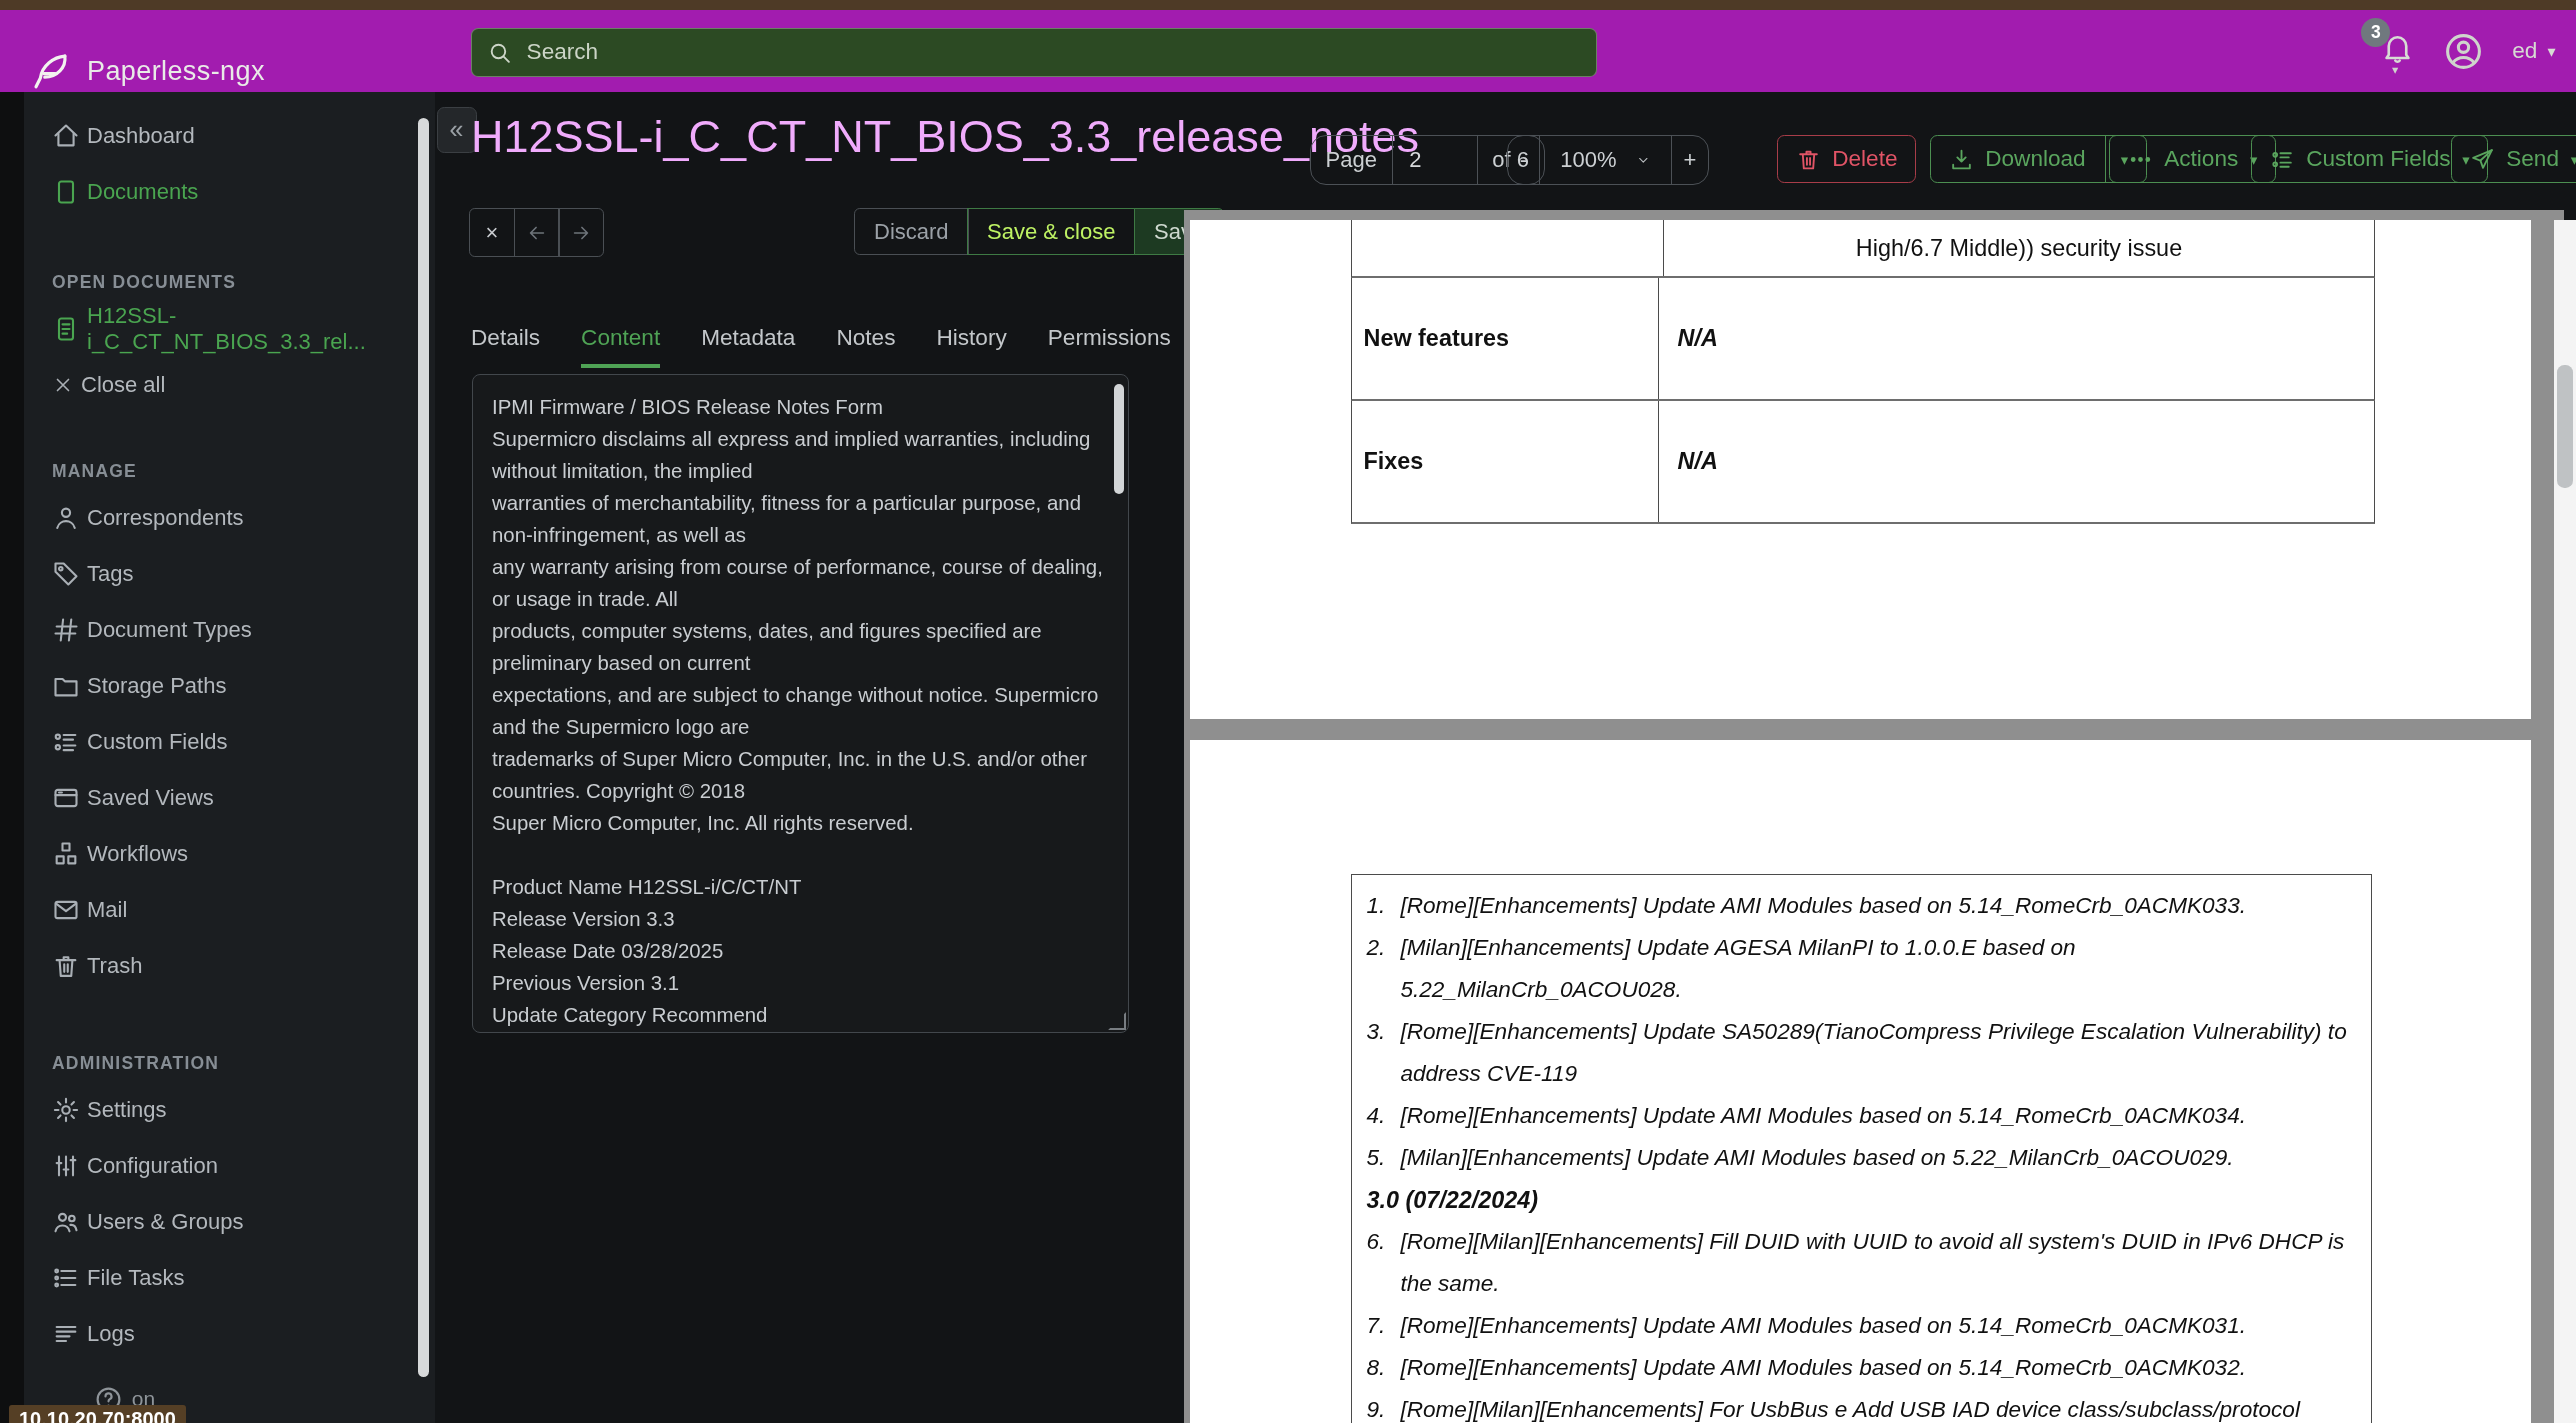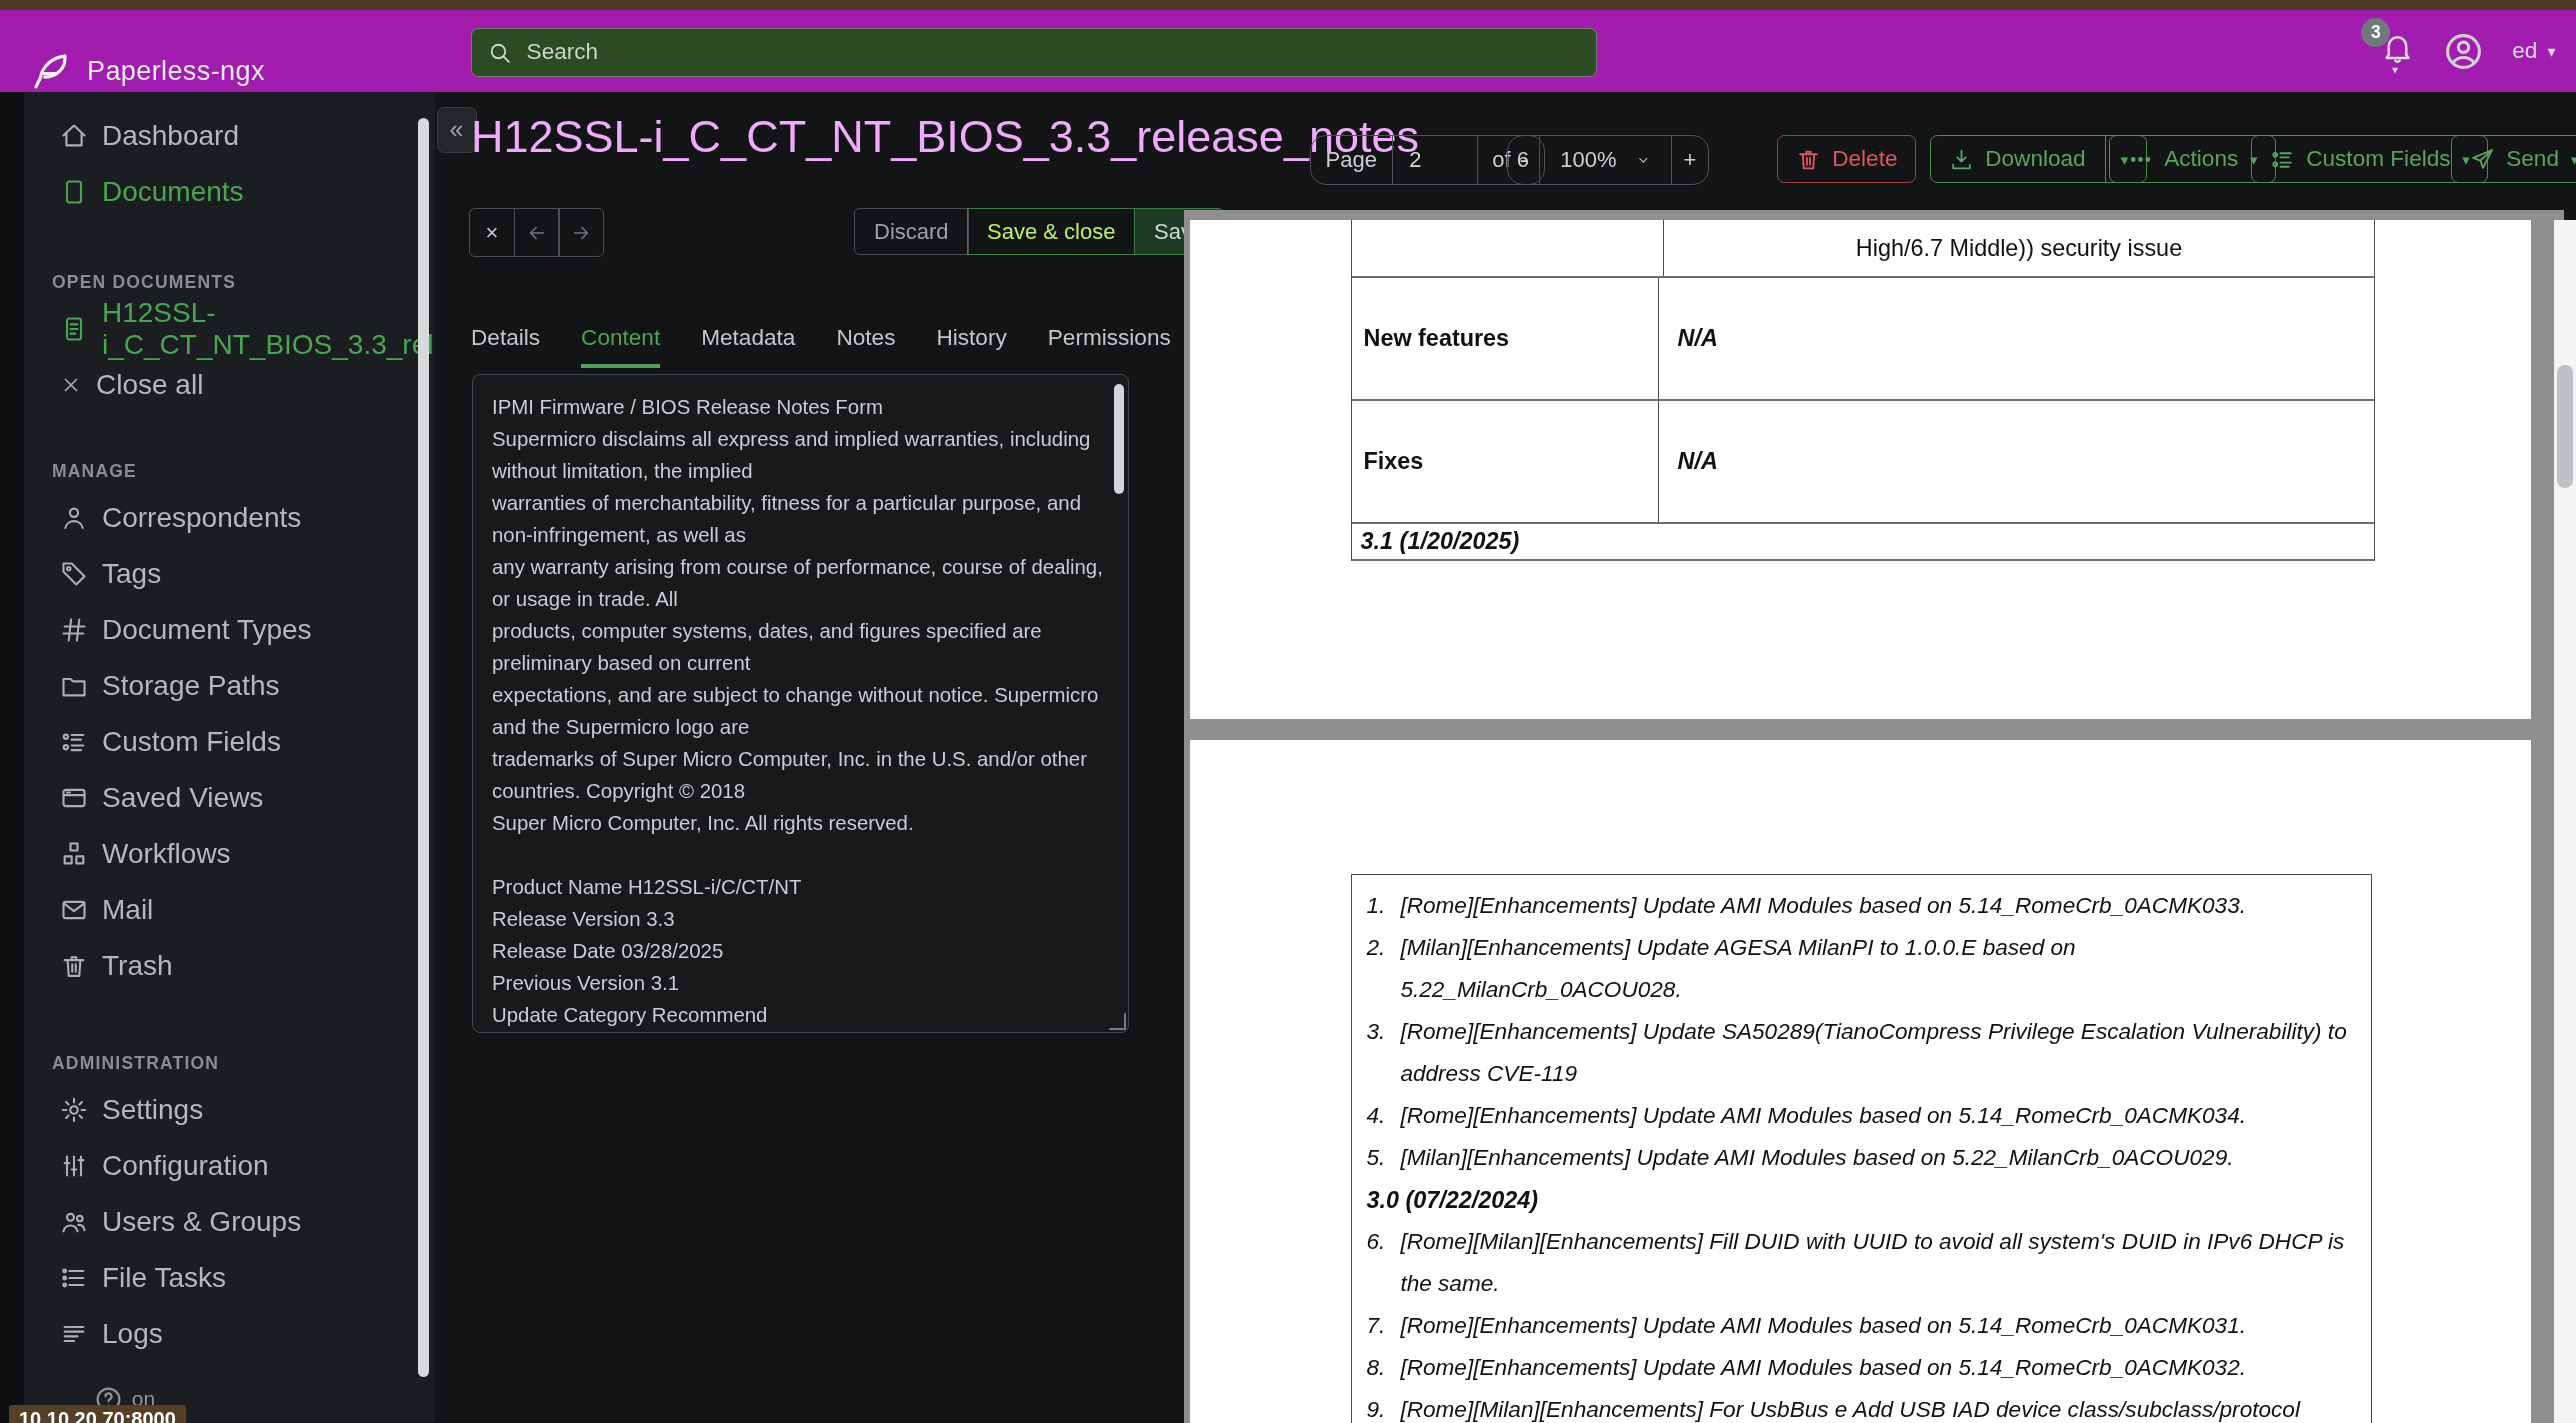--- a/index.html
+++ b/index.html
@@ -24,22 +24,22 @@
          background:#70787e;color:#fff;font-size:17.5px;font-weight:bold;display:flex;
          align-items:center;justify-content:center;}
   .bell-caret{position:absolute;left:11.7px;top:32px;font-size:12.4px;color:#cfd4cc;}
   .avatar{font-size:41px;color:#cfd5cc;}
   .user{display:flex;align-items:center;gap:10.2px;color:#d7dbd3;font-size:22.6px;}
   .user .caret{font-size:16px;}
   
   .left-edge{position:absolute;left:0;top:92px;width:24px;bottom:0;background:#0e0f10;}
   .sidebar{position:absolute;left:24px;top:92px;width:411px;bottom:0;background:#1b1e21;
            padding-top:16px;box-sizing:border-box;}
-  .side-item{display:flex;align-items:center;height:56px;padding-left:36px;gap:14px;
-             color:#b3b8bd;font-size:28px;cursor:pointer;}
+  .side-item{display:flex;align-items:center;height:56px;padding-left:28px;gap:7px;
+             color:#b3b8bd;font-size:22px;cursor:pointer;}
   .side-item .icn{font-size:28px;color:#a9afb5;}
   .side-item.active{color:#4aa550;}
   .side-item.active .icn{color:#4aa550;}
   .side-header{height:37px;display:flex;align-items:center;padding-left:28px;color:#878e95;
                font-size:17.5px;font-weight:bold;letter-spacing:1.2px;}
   .gap60{height:44px;} .gap55{height:40px;} .gap70{height:51px;}
   .side-scrollbar{position:absolute;right:5.8px;top:26px;bottom:47px;width:11px;background:#d7d9da;
                   border-radius:5.8px;}
   .side-footer{position:absolute;left:70px;bottom:10.2px;display:flex;align-items:center;gap:8.8px;
                color:#8e9499;font-size:21px;}
@@ -525,21 +525,20 @@
 
           <div class="pt-row pt-tall pt-borderLR">
                 <div class="pt-c1 b">New features</div>
                 <div class="pt-c2 bi">N/A</div>
               </div>
               <div class="pt-row pt-tall pt-borderLR">
                 <div class="pt-c1 b">Fixes</div>
                 <div class="pt-c2 bi">N/A</div>
               </div>
             </div>
-          <div class="pt-footer bi">3.1 (1/20/2025)</div>
         </div>
       </div>
       <div class="page page2">
         <div class="pdfbox">
 
         <div class="pdfrow">
               <span class="num">1.</span>
               <span class="txt">[Rome][Enhancements] Update AMI Modules based on 5.14_RomeCrb_0ACMK033.</span>
             </div>
             <div class="pdfrow">

